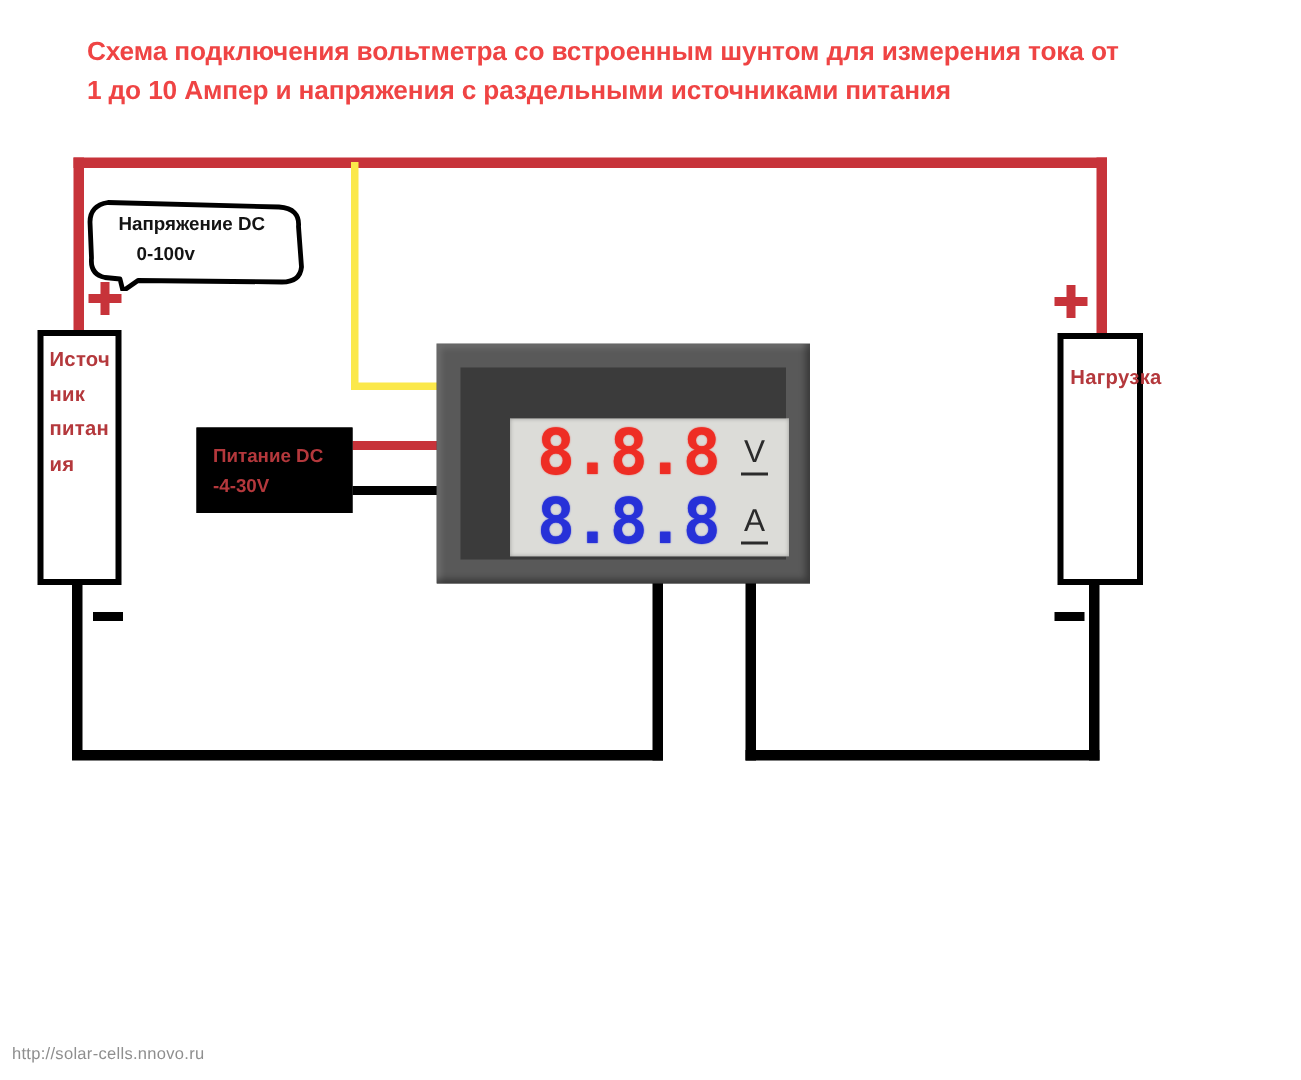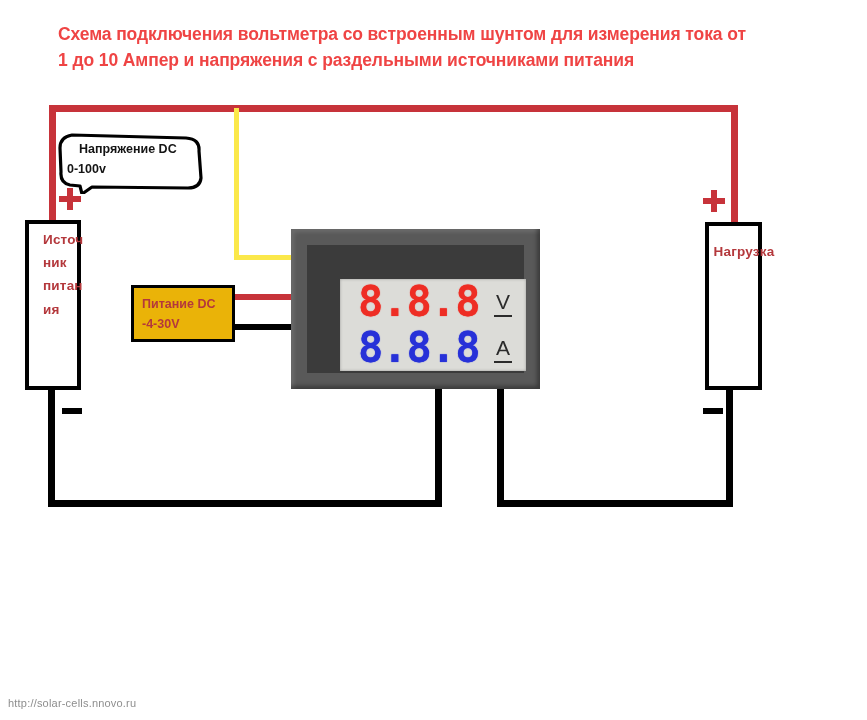--- a/index.html
+++ b/index.html
@@ -56,21 +56,21 @@
     white-space: pre;
   }
 
   
   #dc-supply-box {
     position: absolute;
     left: 131px;
     top: 285px;
     width: 104px;
     height: 57px;
-    background: #eab308;
+    background: #000000;
     border: 3px solid #000000;
     box-sizing: border-box;
   }
   #dc-supply-box .line {
     position: absolute;
     left: 8px;
     color: #b4383c;
     font-weight: bold;
     font-size: 12.5px;
     white-space: nowrap;
@@ -197,34 +197,34 @@
 
   <div class="wire wire-black" style="left:48px; top:388px; width:7px; height:118px;"></div>
   <div class="wire wire-black" style="left:48px; top:500px; width:394px; height:7px;"></div>
   <div class="wire wire-black" style="left:435px; top:388px; width:7px; height:119px;"></div>
 
   <div class="wire wire-black" style="left:497px; top:388px; width:7px; height:119px;"></div>
   <div class="wire wire-black" style="left:497px; top:500px; width:236px; height:7px;"></div>
   <div class="wire wire-black" style="left:726px; top:388px; width:7px; height:119px;"></div>
 
   <div class="comp-box" style="left:25px; top:220px; width:56px; height:170px;"></div>
-  <div class="comp-label" style="left:33px; top:228px; width:52px;margin-left:10px;">Источ
+  <div class="comp-label" style="left:33px; top:228px; width:52px;">Источ
 ник
 питан
 ия</div>
   <div class="plus" style="left:59px; top:188px; width:22px; height:22px;"></div>
   <div class="minus" style="left:62px; top:408px; width:20px; height:6px;"></div>
 
   <div id="callout">
     <svg width="146" height="62" viewBox="0 0 146 62">
       <path d="M 14 3 L 128 6 Q 142 7 141 19 L 143 46 Q 142 56 130 56
                L 34 55 L 24 62 L 22 54 L 12 53 Q 2 51 3 40 L 2 16 Q 2 5 14 3 Z" fill="#ffffff" stroke="#000000" stroke-width="3.2" stroke-linejoin="round"></path>
     </svg>
     <div class="c-line" style="top:10px;padding-left:12px;">Напряжение DC</div>
-    <div class="c-line" style="top:30px;">0-100v</div>
+    <div class="c-line" style="top:30px;margin-left:24px;">0-100v</div>
   </div>
 
   <div id="dc-supply-box">
     <div class="line" style="top:9px;">Питание DC</div>
     <div class="line" style="top:29px;">-4-30V</div>
   </div>
 
   <div id="meter">
     <div id="meter-inner">
       <div id="lcd">

